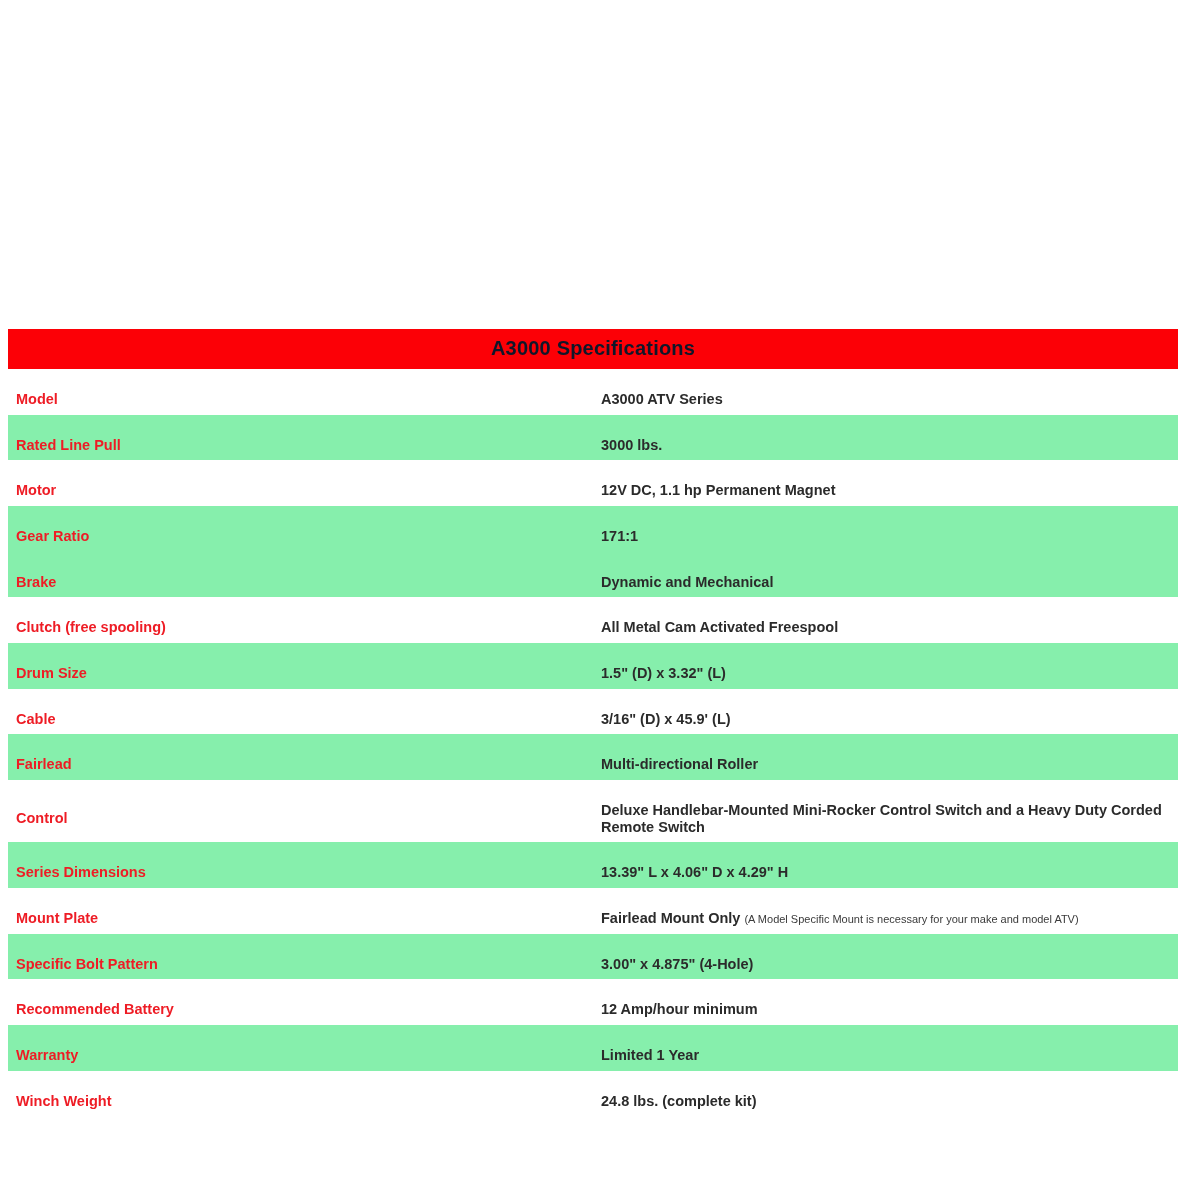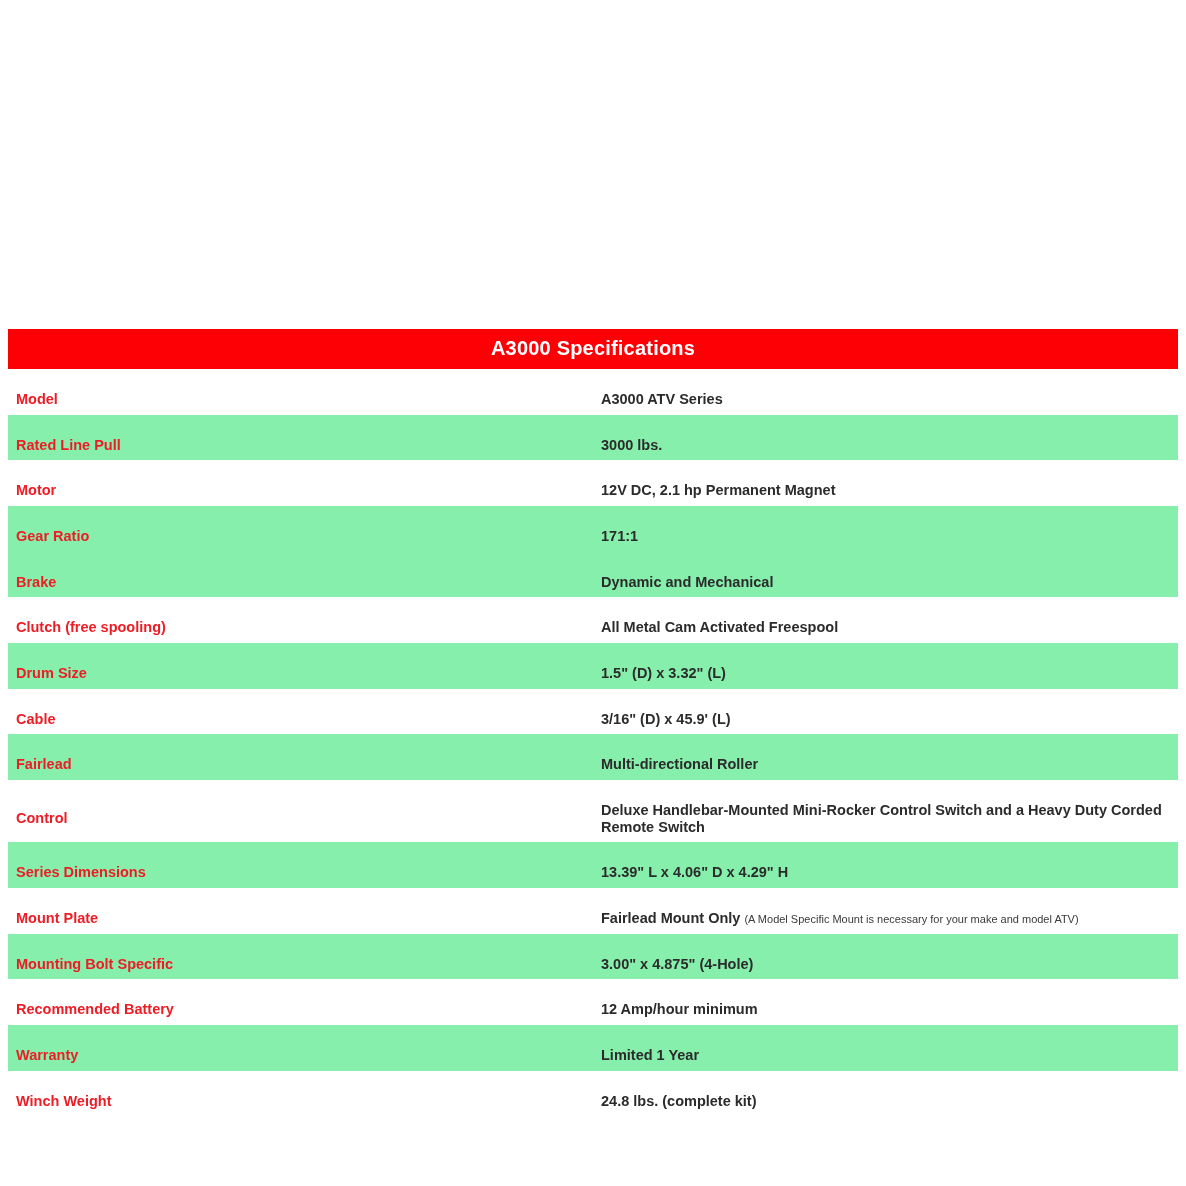--- a/index.html
+++ b/index.html
@@ -20,21 +20,21 @@
     top: 329px;
     width: 1170px;
   }
   table.spec-table {
     width: 100%;
     border-collapse: collapse;
     table-layout: fixed;
   }
   table.spec-table th.title-cell {
     background: #fc0006;
-    color: #ffffff;
+    color: #0f172a;
     font-size: 20px;
     font-weight: bold;
     text-align: center;
     padding: 8px 4px 9px 4px;
     letter-spacing: 0.2px;
   }
   table.spec-table td {
     font-size: 14.5px;
     padding: 22px 6px 7px 8px;
     vertical-align: middle;
@@ -75,21 +75,21 @@
         <tr class="row-odd">
           <td class="label-cell">Model</td>
           <td class="value-cell"><span>A3000 ATV Series</span></td>
         </tr>
         <tr class="row-even">
           <td class="label-cell">Rated Line Pull</td>
           <td class="value-cell"><span>3000 lbs.</span></td>
         </tr>
         <tr class="row-odd">
           <td class="label-cell">Motor</td>
-          <td class="value-cell"><span>12V DC, 2.1 hp Permanent Magnet</span></td>
+          <td class="value-cell"><span>12V DC, 1.1 hp Permanent Magnet</span></td>
         </tr>
         <tr class="row-even">
           <td class="label-cell">Gear Ratio</td>
           <td class="value-cell"><span>171:1</span></td>
         </tr>
         <tr class="row-even">
           <td class="label-cell">Brake</td>
           <td class="value-cell"><span>Dynamic and Mechanical</span></td>
         </tr>
         <tr class="row-odd">
@@ -114,21 +114,21 @@
         </tr>
         <tr class="row-even">
           <td class="label-cell">Series Dimensions</td>
           <td class="value-cell"><span>13.39" L x 4.06" D x 4.29" H</span></td>
         </tr>
         <tr class="row-odd">
           <td class="label-cell">Mount Plate</td>
           <td class="value-cell"><span>Fairlead Mount Only</span> <span class="note">(A Model Specific Mount is necessary for your make and model ATV)</span></td>
         </tr>
         <tr class="row-even">
-          <td class="label-cell">Mounting Bolt Specific</td>
+          <td class="label-cell">Specific Bolt Pattern</td>
           <td class="value-cell"><span>3.00" x 4.875" (4-Hole)</span></td>
         </tr>
         <tr class="row-odd">
           <td class="label-cell">Recommended Battery</td>
           <td class="value-cell"><span>12 Amp/hour minimum</span></td>
         </tr>
         <tr class="row-even">
           <td class="label-cell">Warranty</td>
           <td class="value-cell"><span>Limited 1 Year</span></td>
         </tr>

